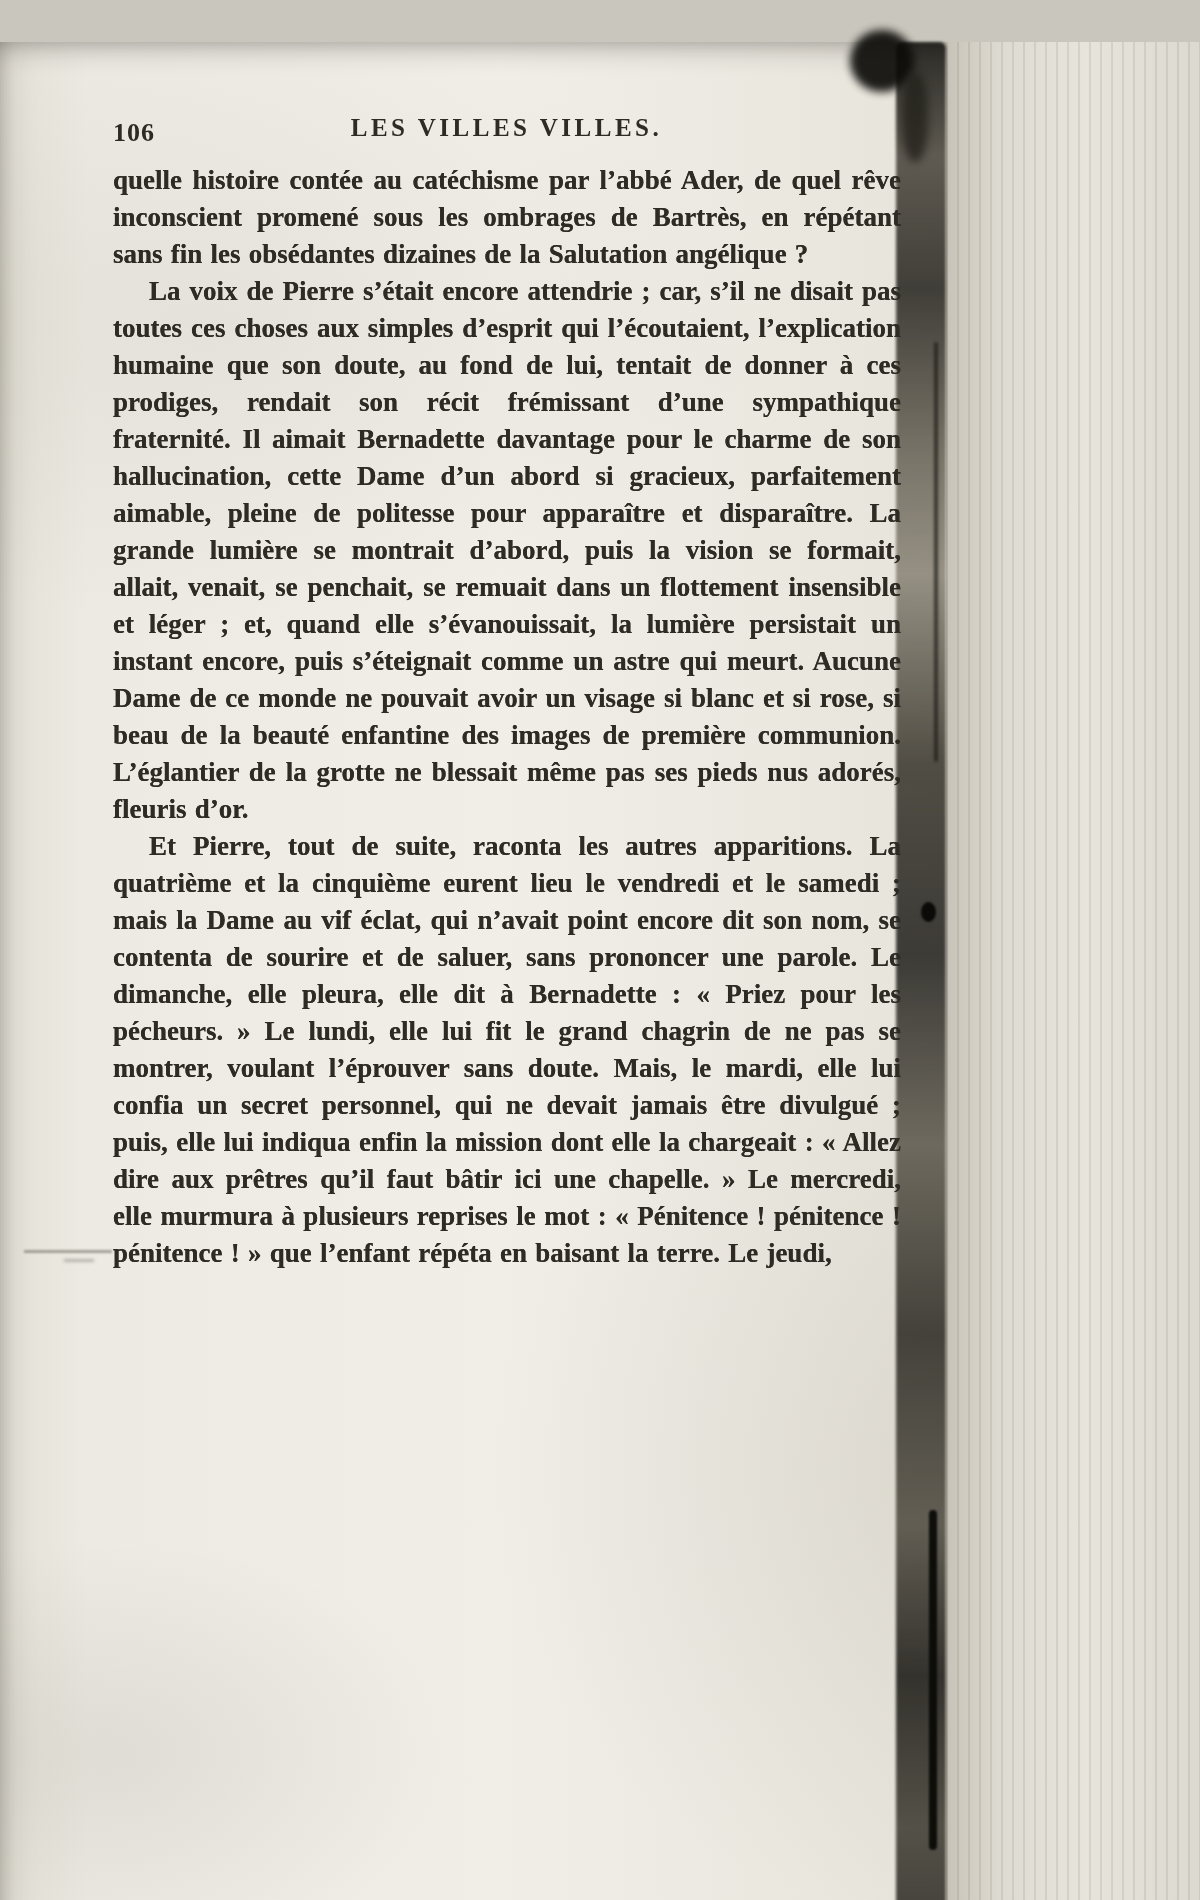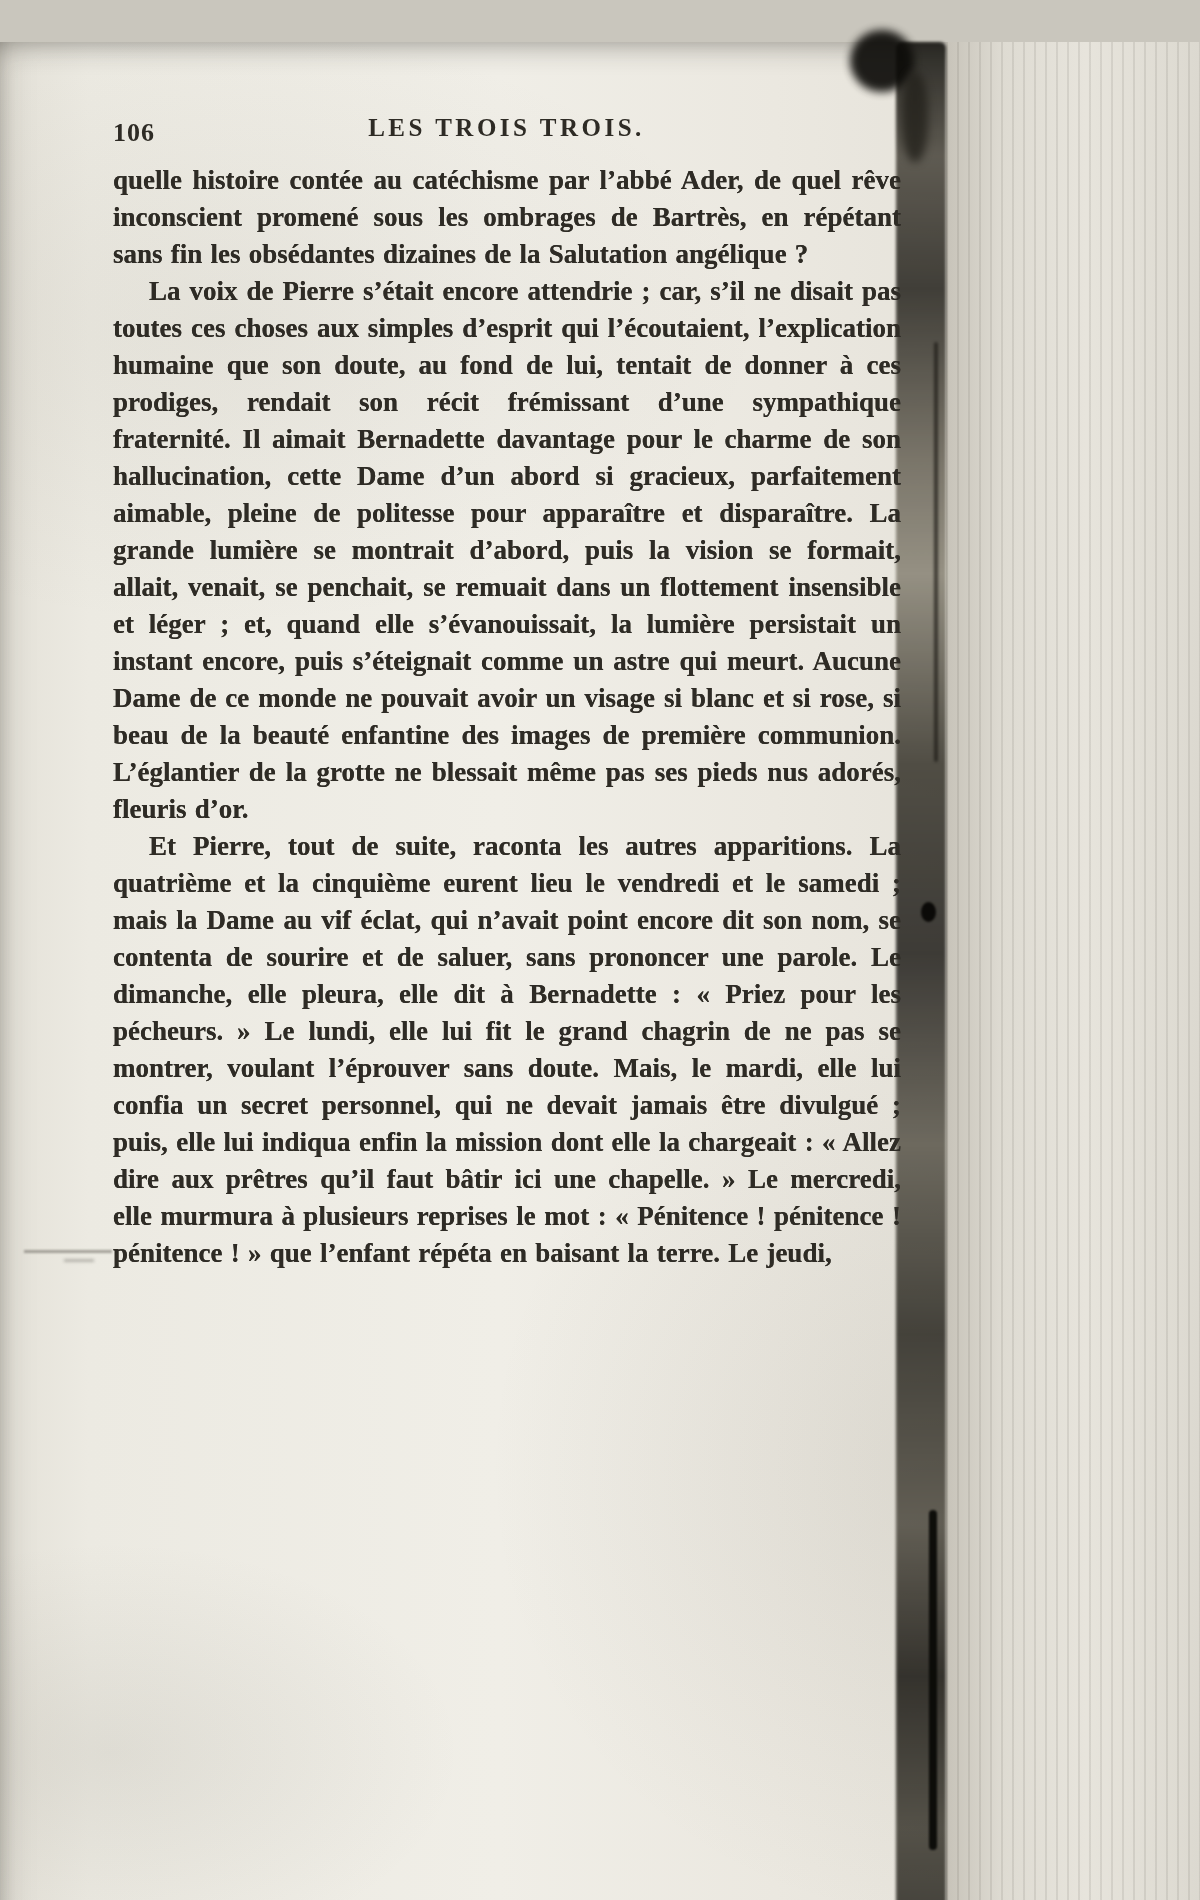--- a/index.html
+++ b/index.html
@@ -110,21 +110,21 @@
   <div class="smudge-top-right"></div>
   <div class="smudge-top-right2"></div>
   <div class="edge-line-mid"></div>
   <div class="edge-line-bottom"></div>
   <div class="ink-dot"></div>
   <div class="pencil-dash"></div>
   <div class="bottom-smudge"></div>
 
   <header class="running-head">
     <span class="page-number">106</span>
-    <span class="running-title">LES TROIS TROIS.</span>
+    <span class="running-title">LES VILLES VILLES.</span>
   </header>
 
   <main class="text-block">
     <p class="para no-indent">quelle histoire contée au catéchisme par l’abbé Ader, de quel rêve inconscient promené sous les ombrages de Bartrès, en répétant sans fin les obsédantes dizaines de la Salutation angélique ?</p>
     <p class="para">La voix de Pierre s’était encore attendrie ; car, s’il ne disait pas toutes ces choses aux simples d’esprit qui l’écoutaient, l’explication humaine que son doute, au fond de lui, tentait de donner à ces prodiges, rendait son récit frémissant d’une sympathique fraternité. Il aimait Bernadette davantage pour le charme de son hallucination, cette Dame d’un abord si gracieux, parfaitement aimable, pleine de politesse pour apparaître et disparaître. La grande lumière se montrait d’abord, puis la vision se formait, allait, venait, se penchait, se remuait dans un flottement insensible et léger ; et, quand elle s’évanouissait, la lumière persistait un instant encore, puis s’éteignait comme un astre qui meurt. Aucune Dame de ce monde ne pouvait avoir un visage si blanc et si rose, si beau de la beauté enfantine des images de première communion. L’églantier de la grotte ne blessait même pas ses pieds nus adorés, fleuris d’or.</p>
     <p class="para">Et Pierre, tout de suite, raconta les autres apparitions. La quatrième et la cinquième eurent lieu le vendredi et le samedi ; mais la Dame au vif éclat, qui n’avait point encore dit son nom, se contenta de sourire et de saluer, sans prononcer une parole. Le dimanche, elle pleura, elle dit à Bernadette : « Priez pour les pécheurs. » Le lundi, elle lui fit le grand chagrin de ne pas se montrer, voulant l’éprouver sans doute. Mais, le mardi, elle lui confia un secret personnel, qui ne devait jamais être divulgué ; puis, elle lui indiqua enfin la mission dont elle la chargeait : « Allez dire aux prêtres qu’il faut bâtir ici une chapelle. » Le mercredi, elle murmura à plusieurs reprises le mot : « Pénitence ! pénitence ! pénitence ! » que l’enfant répéta en baisant la terre. Le jeudi,</p>
   </main>
 
 </div>
 

